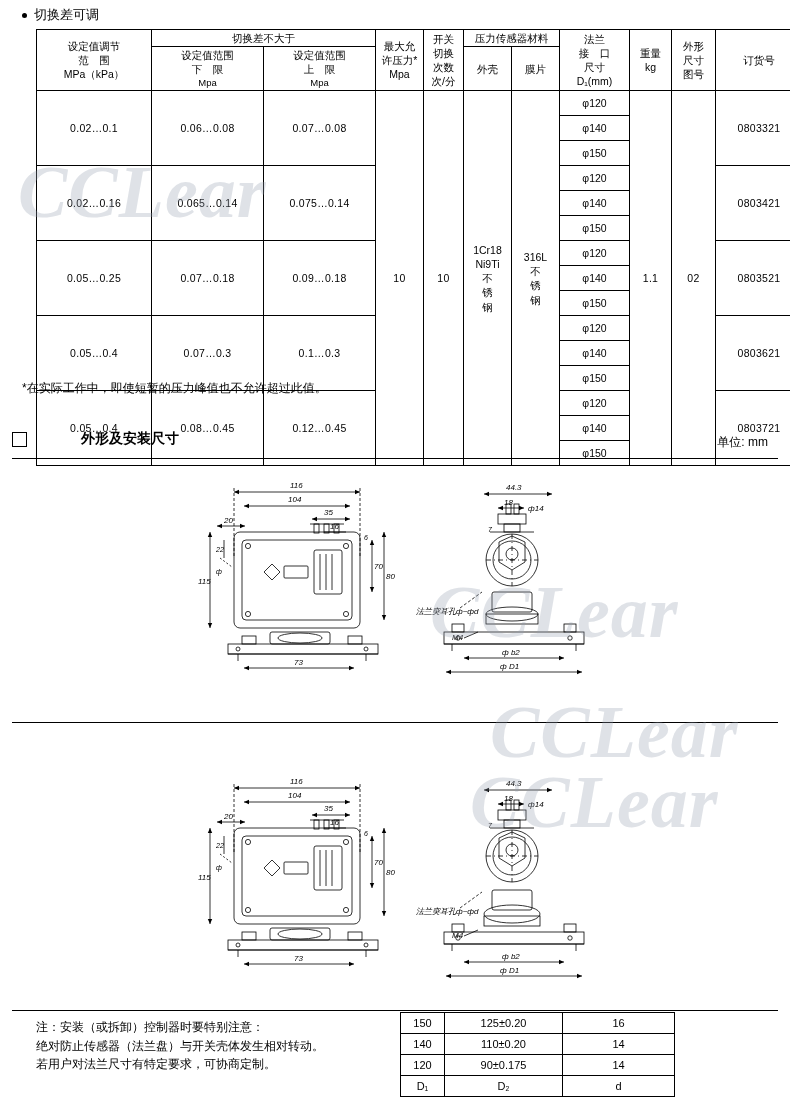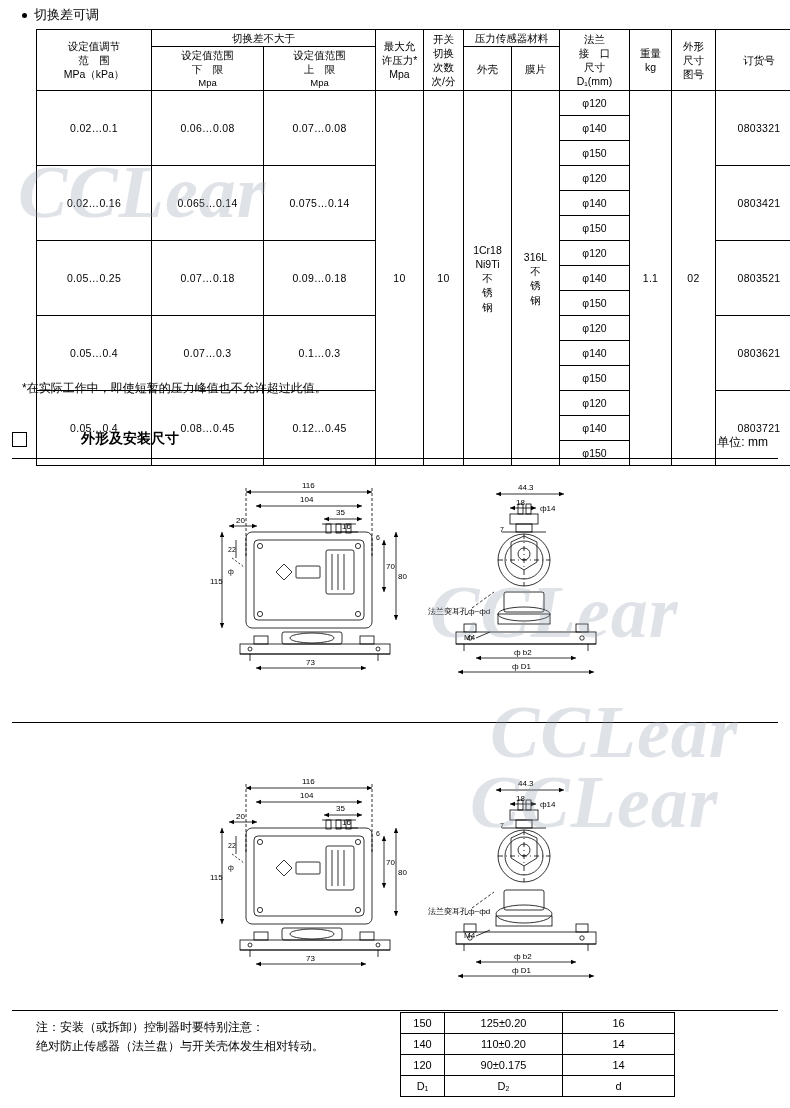--- a/index.html
+++ b/index.html
@@ -118,23 +118,24 @@
     height: 1px;
     background: #000;
   }
   .hrule-1 { top: 458px; }
   .hrule-2 { top: 722px; }
   .hrule-3 { top: 1010px; }
 
   
   .drawing {
     position: absolute;
-    left: 24px;
+    left: 12px;
     width: 766px;
     overflow: hidden;
+    font-style: italic;
   }
   .drw-1 { top: 462px; height: 256px; }
   .drw-2 { top: 726px; height: 280px; }
   .drawing svg { display: block; }
 
   
   .notes {
     position: absolute;
     left: 36px; top: 1018px;
     font-size: 12px;
@@ -624,20 +625,21 @@
     <path d="M434 250 l5 -2.2 v4.4 z" fill="#000" stroke="none"></path>
     <path d="M570 250 l-5 -2.2 v4.4 z" fill="#000" stroke="none"></path>
     <text x="488" y="247" stroke="none" fill="#000">ф D1</text>
   </g>
 </svg>
 </div>
 
 <div class="notes">
   <div>注：安装（或拆卸）控制器时要特别注意：</div>
   <div>绝对防止传感器（法兰盘）与开关壳体发生相对转动。</div>
+  <div>若用户对法兰尺寸有特定要求，可协商定制。</div>
 </div>
 
 <div class="small-tbl-wrap">
 <table class="small">
   <tbody>
         <tr>
     <td class="sc1">150</td>
     <td class="sc2">125±0.20</td>
     <td class="sc3">16</td>
   </tr>

